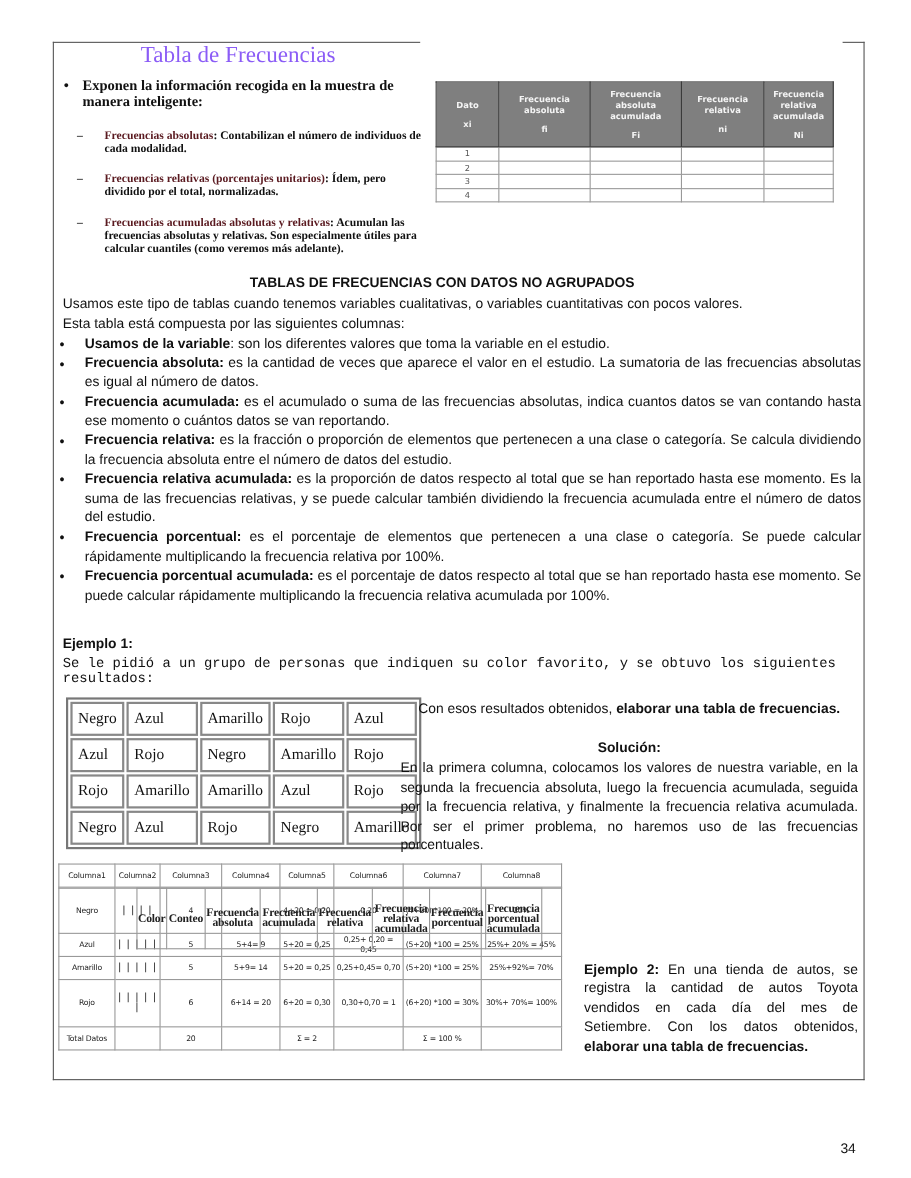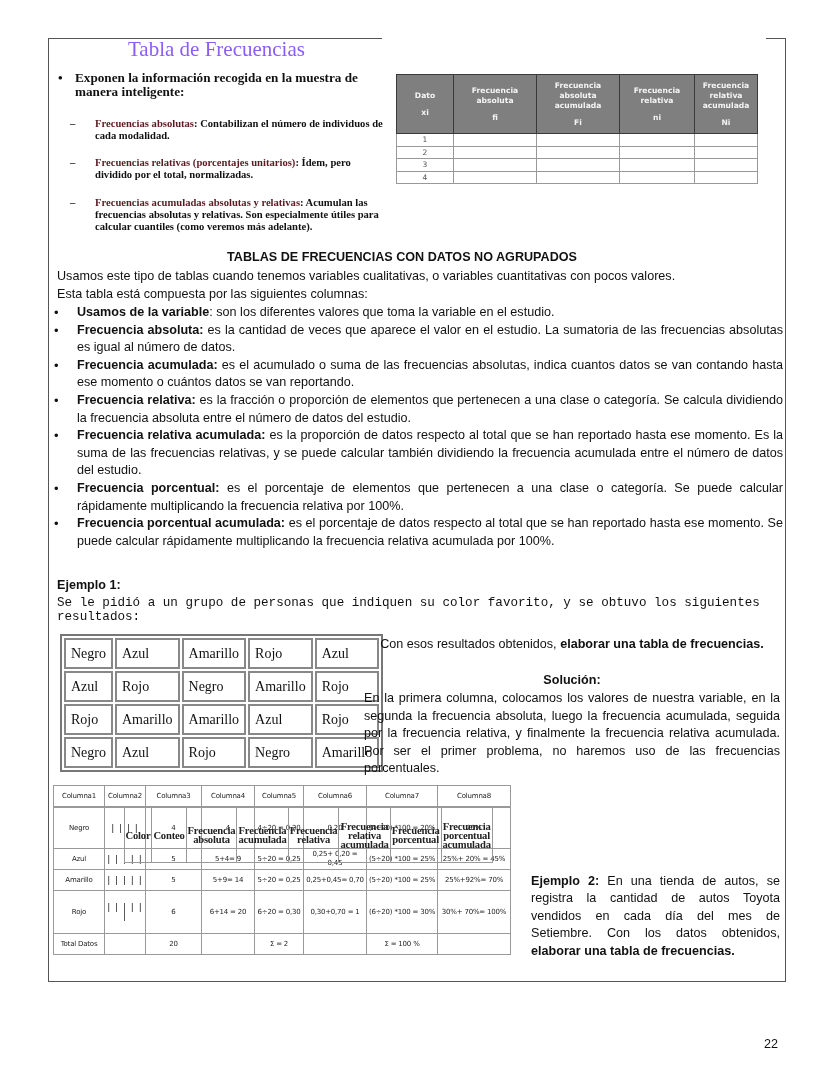--- a/index.html
+++ b/index.html
@@ -257,13 +257,13 @@
         <td>Σ = 100 %</td>
         <td></td>
   </tr>
 </tbody>
   </table>
 
 <div class="ex2">
   <b>Ejemplo 2:</b><span>  En una tienda de autos, se registra la cantidad de autos Toyota vendidos en cada día del mes de Setiembre. Con los datos obtenidos, </span><b>elaborar una tabla de frecuencias.</b>
 </div>
 
-<div class="page-num">22</div>
+<div class="page-num">34</div>
 
 </body></html>

